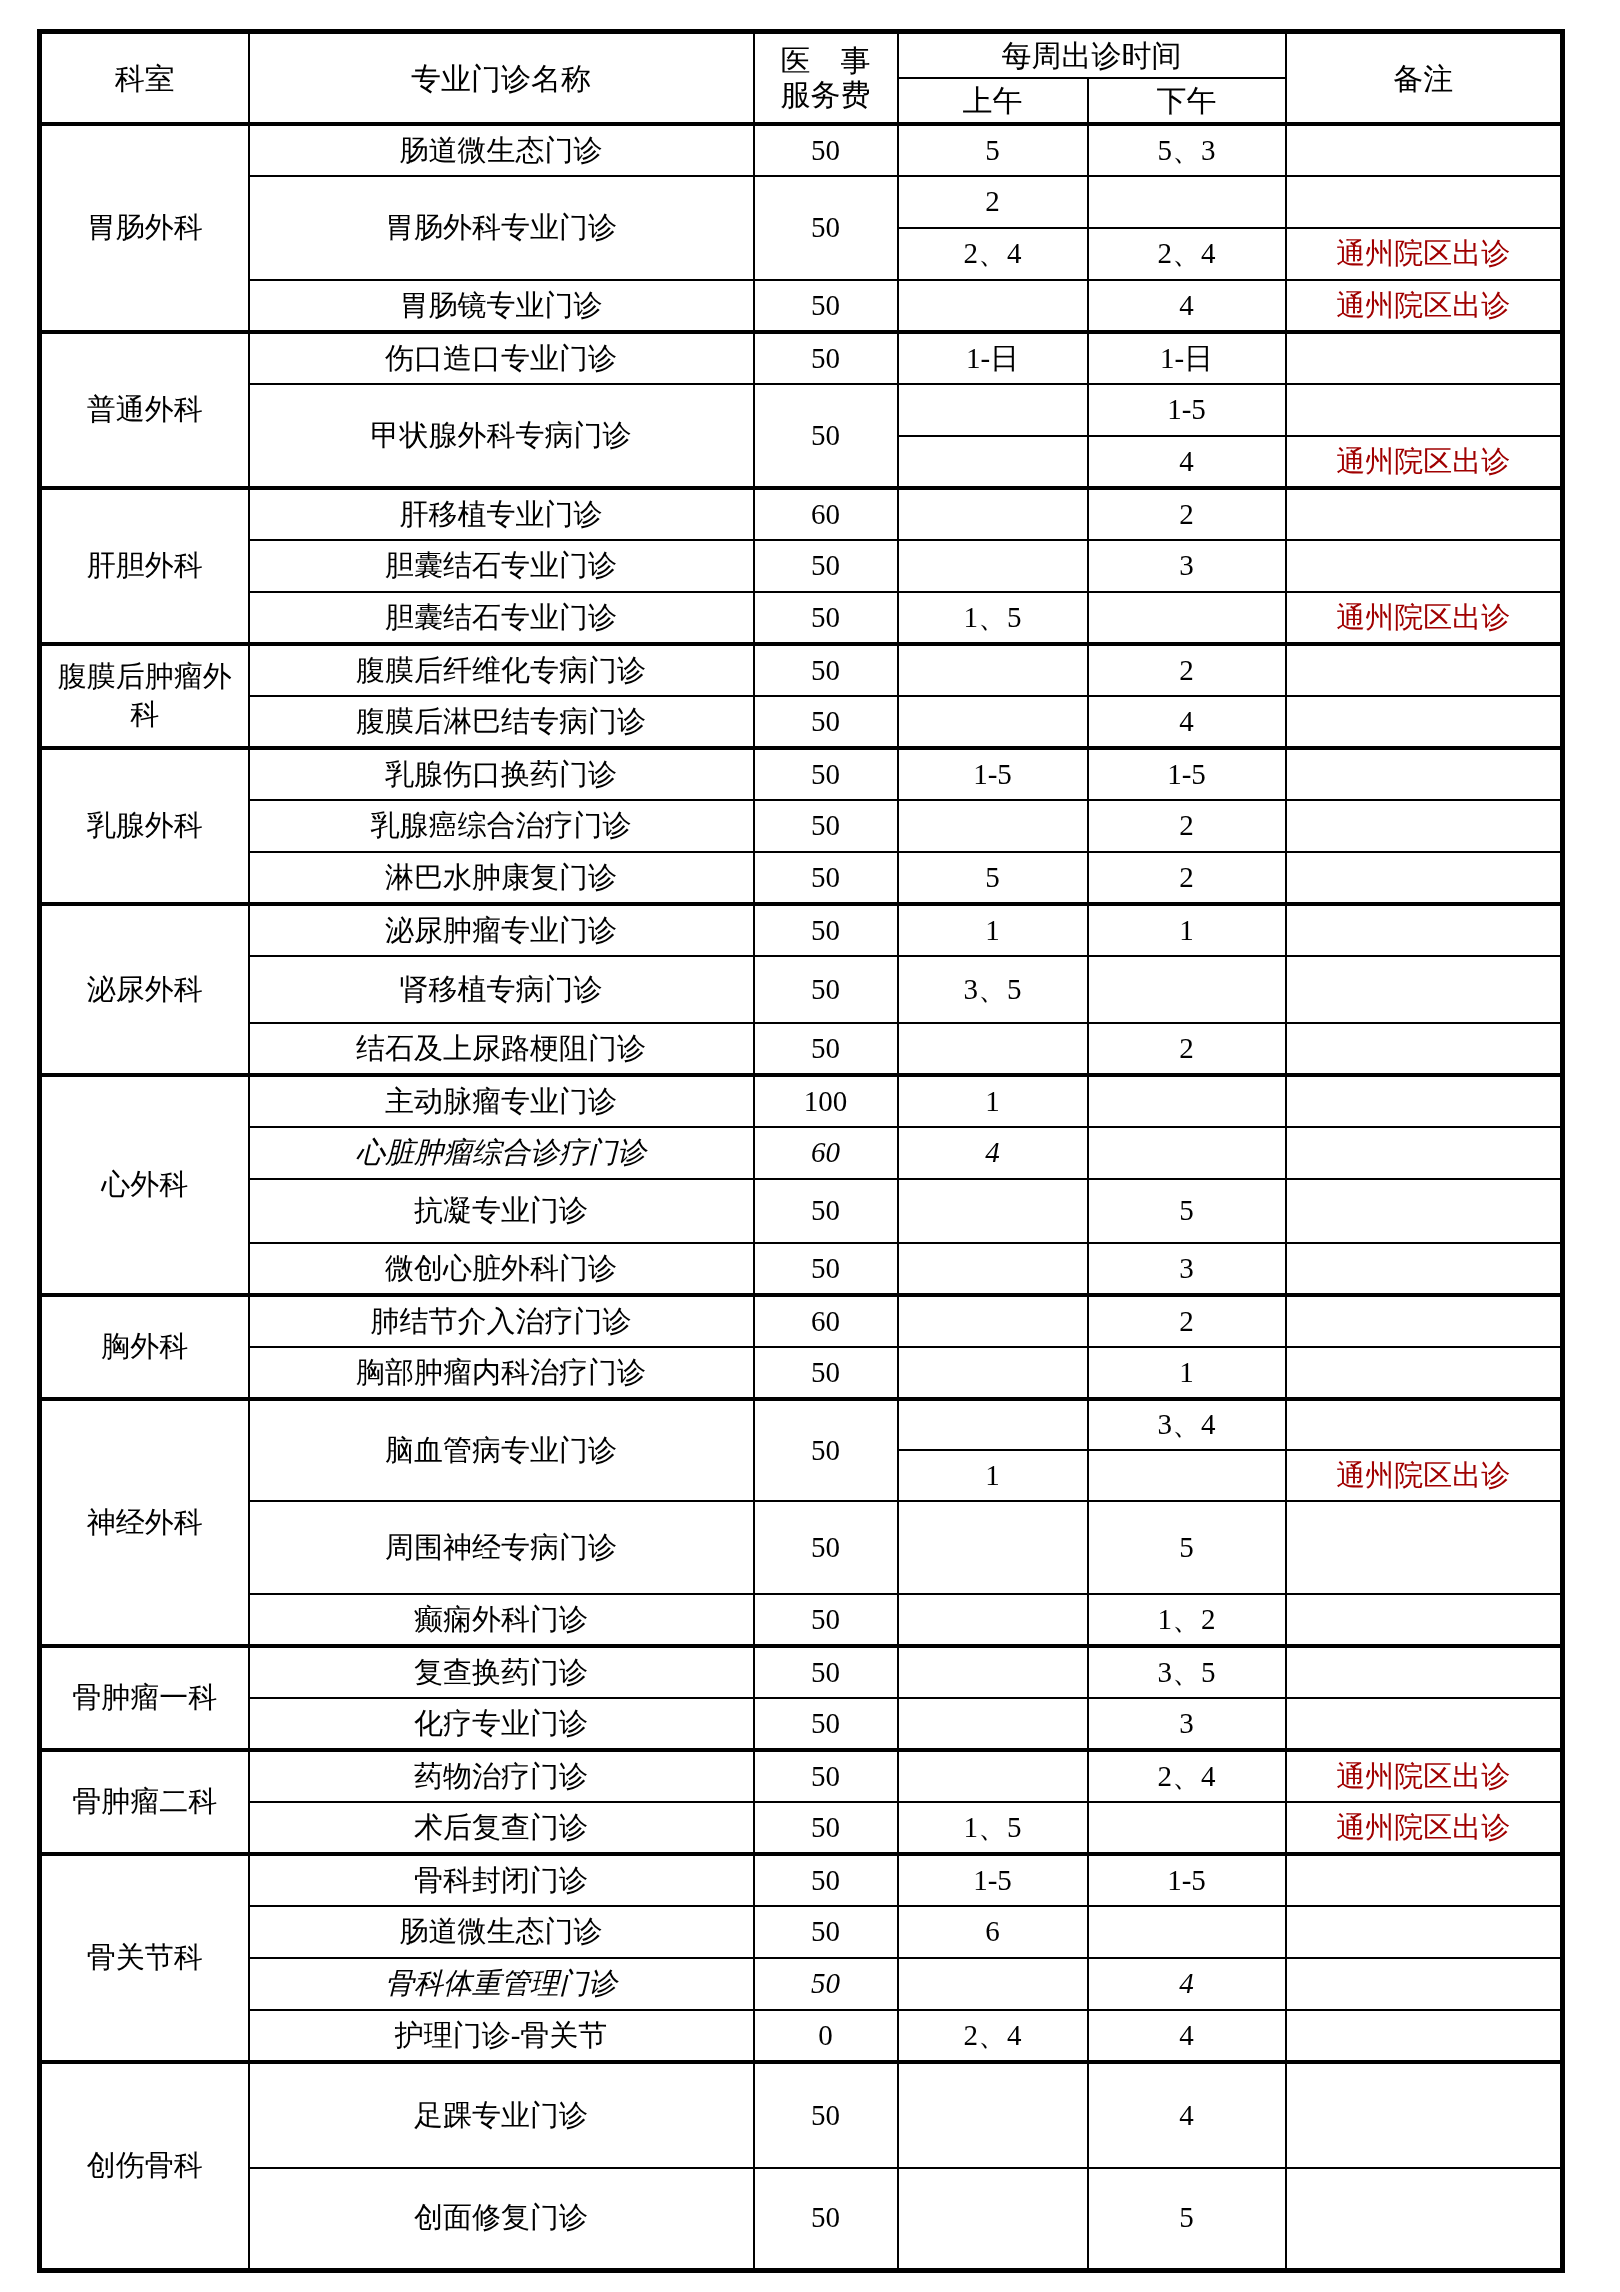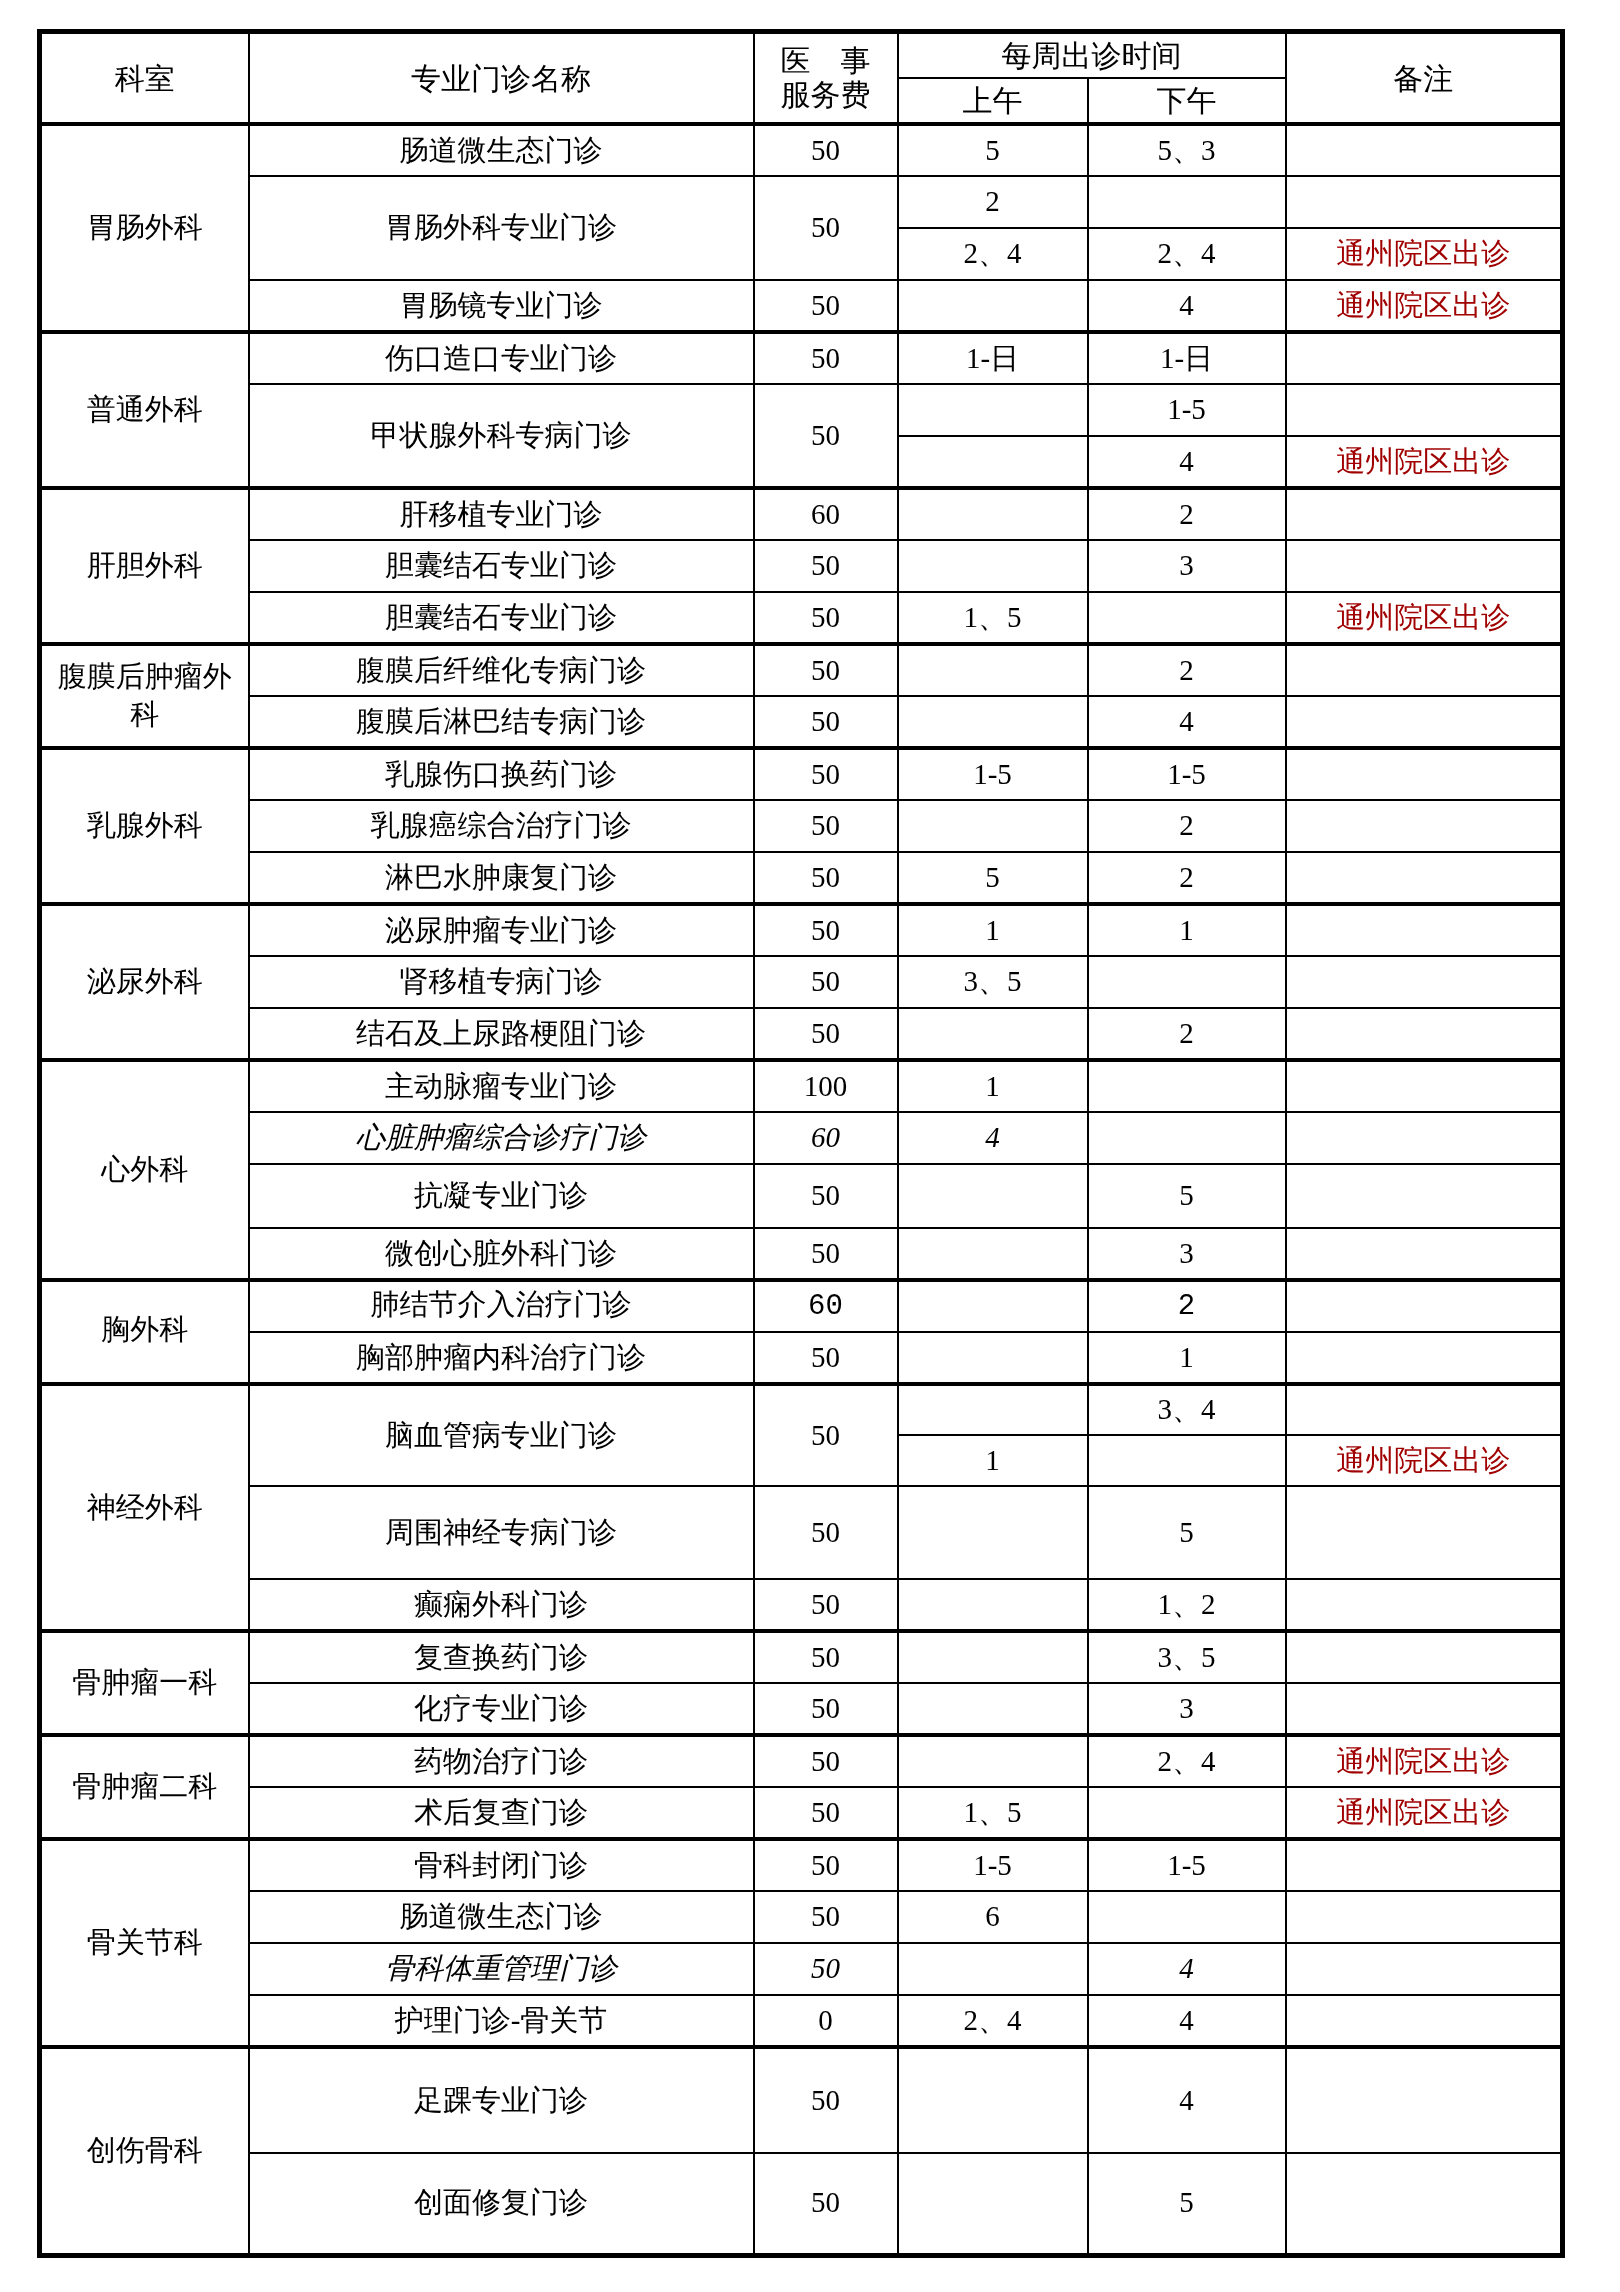--- a/index.html
+++ b/index.html
@@ -183,21 +183,21 @@
           <td></td>
         </tr>
         <tr class="section-start" style="height: 52px;">
           <td rowspan="3" class="dept-cell">泌尿外科</td>
           <td>泌尿肿瘤专业门诊</td>
           <td>50</td>
           <td>1</td>
           <td>1</td>
           <td></td>
         </tr>
-        <tr style="height: 52px;">
+        <tr style="height: 67px;">
           <td>肾移植专病门诊</td>
           <td>50</td>
           <td>3、5</td>
           <td></td>
           <td></td>
         </tr>
         <tr style="height: 52px;">
           <td>结石及上尿路梗阻门诊</td>
           <td>50</td>
           <td></td>
@@ -226,21 +226,21 @@
           <td>5</td>
           <td></td>
         </tr>
         <tr style="height: 52px;">
           <td>微创心脏外科门诊</td>
           <td>50</td>
           <td></td>
           <td>3</td>
           <td></td>
         </tr>
-        <tr class="section-start" style="height: 52px; font-family: Liberation Mono, monospace;">
+        <tr class="section-start" style="height: 52px;">
           <td rowspan="2" class="dept-cell">胸外科</td>
           <td>肺结节介入治疗门诊</td>
           <td>60</td>
           <td></td>
           <td>2</td>
           <td></td>
         </tr>
         <tr style="height: 52px;">
           <td>胸部肿瘤内科治疗门诊</td>
           <td>50</td>

